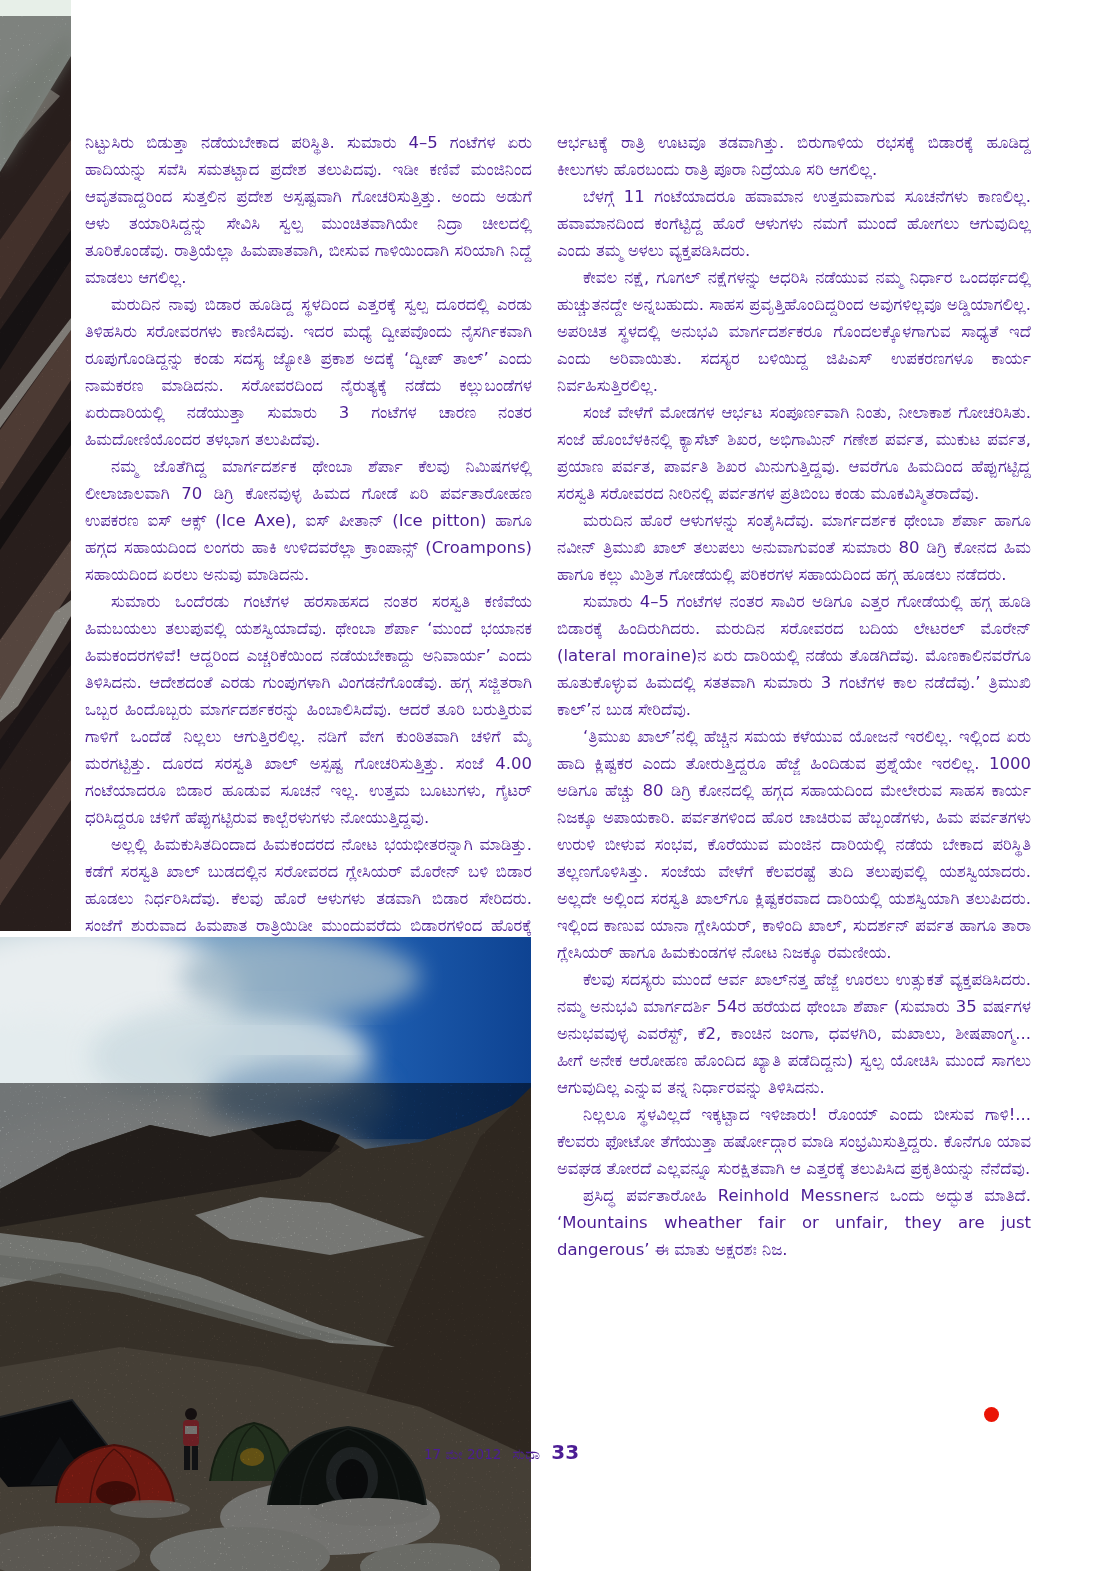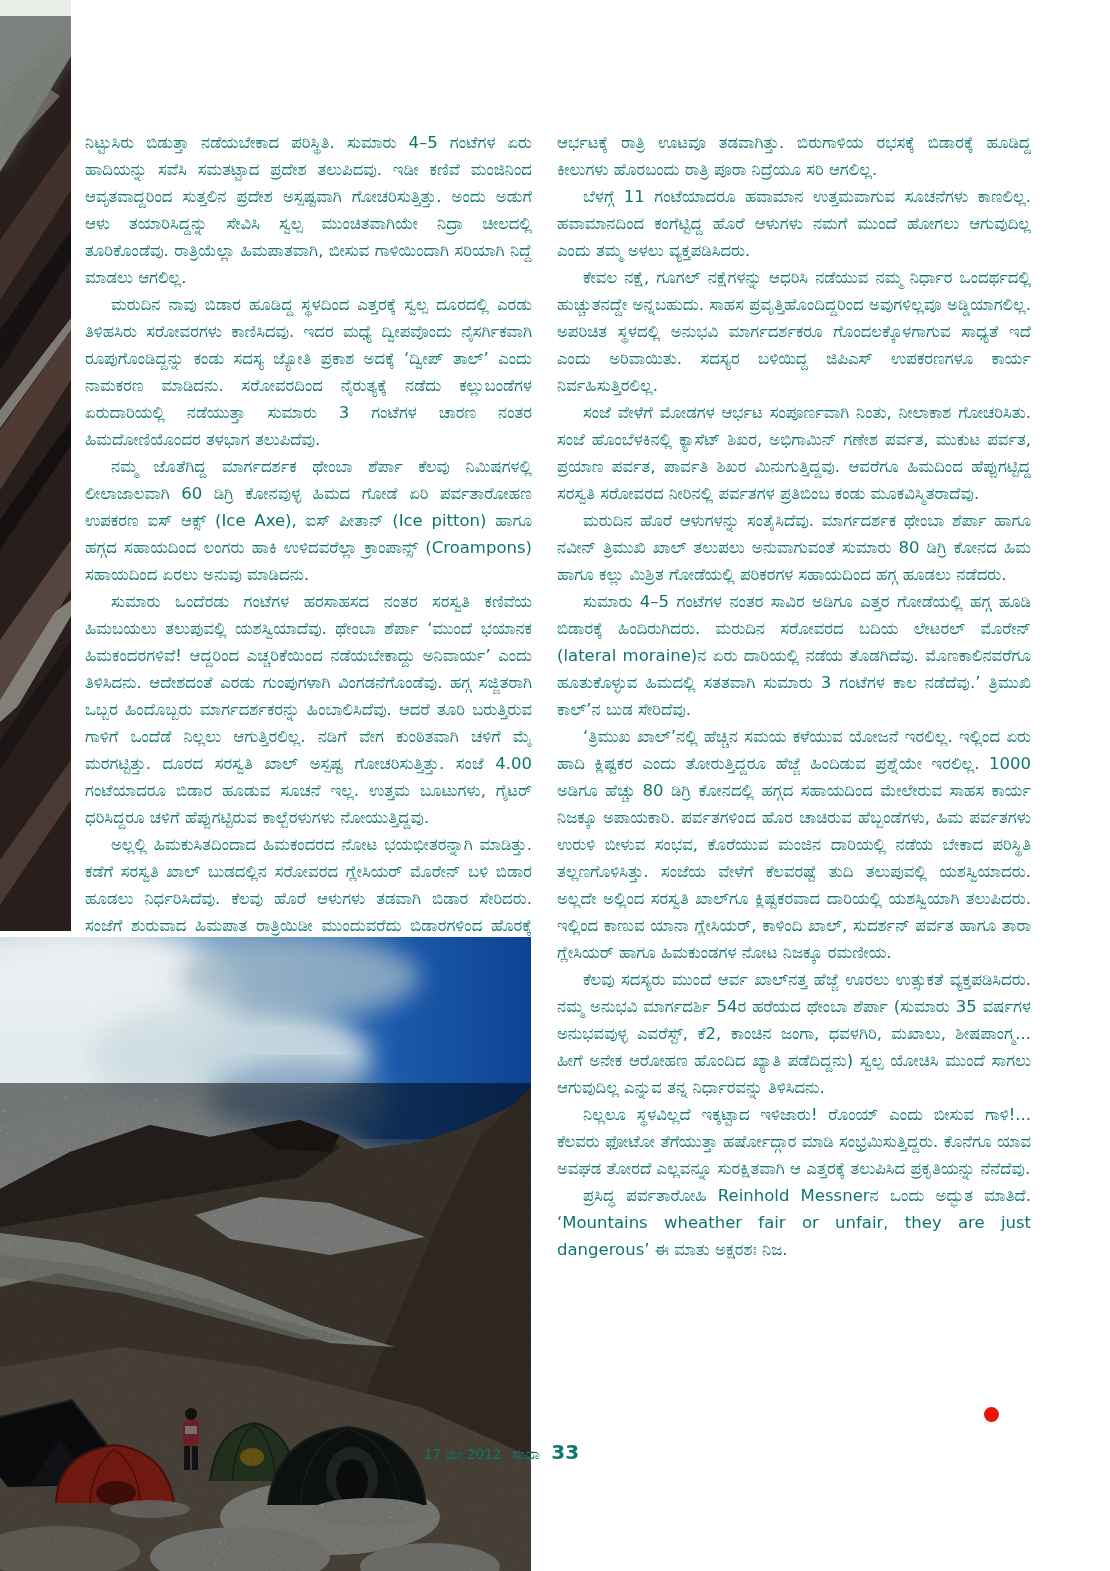--- a/index.html
+++ b/index.html
@@ -1,19 +1,19 @@
 <!DOCTYPE html>
 <html><head>
 <meta charset="utf-8">
 <style>
   html,body { margin:0; padding:0; background:#888; }
   .page {
     position:relative; width:1110px; height:1571px; margin:0 auto;
     background:#ffffff; overflow:hidden;
-    font-family:"DejaVu Sans", sans-serif; color:#0f766e;
+    font-family:"DejaVu Sans", sans-serif; color:#4c1d95;
   }
   .col { position:absolute; }
   .col p {
     margin:0; padding:0; text-align:justify;
     font-size:16.5px; line-height:27px; letter-spacing:0;
   }
   .col p.ind { text-indent:26px; }
   #col-left  { left:85px;  top:129px; width:447px; }
   #col-right { left:557px; top:129px; width:474px; }
 
@@ -65,21 +65,21 @@
     </g>
 
     <polygon points="0,0 71,0 71,56 0,172" fill="#e7efe8"></polygon>
     <polygon points="0,100 71,30 71,56 0,172" fill="#cfdccd" filter="url(#soft)" opacity="0.6"></polygon>
     <rect x="0" y="60" width="71" height="871" filter="url(#grain)" opacity="0.45"></rect>
   </svg>
 
   <div id="col-left" class="col">
     <p>ನಿಟ್ಟುಸಿರು ಬಿಡುತ್ತಾ ನಡೆಯಬೇಕಾದ ಪರಿಸ್ಥಿತಿ. ಸುಮಾರು 4–5 ಗಂಟೆಗಳ ಏರು ಹಾದಿಯನ್ನು ಸವೆಸಿ ಸಮತಟ್ಟಾದ ಪ್ರದೇಶ ತಲುಪಿದವು. ಇಡೀ ಕಣಿವೆ ಮಂಜಿನಿಂದ ಆವೃತವಾದ್ದರಿಂದ ಸುತ್ತಲಿನ ಪ್ರದೇಶ ಅಸ್ಪಷ್ಟವಾಗಿ ಗೋಚರಿಸುತ್ತಿತ್ತು. ಅಂದು ಅಡುಗೆ ಆಳು ತಯಾರಿಸಿದ್ದನ್ನು ಸೇವಿಸಿ ಸ್ವಲ್ಪ ಮುಂಚಿತವಾಗಿಯೇ ನಿದ್ರಾ ಚೀಲದಲ್ಲಿ ತೂರಿಕೊಂಡೆವು. ರಾತ್ರಿಯೆಲ್ಲಾ ಹಿಮಪಾತವಾಗಿ, ಬೀಸುವ ಗಾಳಿಯಿಂದಾಗಿ ಸರಿಯಾಗಿ ನಿದ್ದೆ ಮಾಡಲು ಆಗಲಿಲ್ಲ.</p>
     <p class="ind">ಮರುದಿನ ನಾವು ಬಿಡಾರ ಹೂಡಿದ್ದ ಸ್ಥಳದಿಂದ ಎತ್ತರಕ್ಕೆ ಸ್ವಲ್ಪ ದೂರದಲ್ಲಿ ಎರಡು ತಿಳಿಹಸಿರು ಸರೋವರಗಳು ಕಾಣಿಸಿದವು. ಇದರ ಮಧ್ಯೆ ದ್ವೀಪವೊಂದು ನೈಸರ್ಗಿಕವಾಗಿ ರೂಪುಗೊಂಡಿದ್ದನ್ನು ಕಂಡು ಸದಸ್ಯ ಜ್ಯೋತಿ ಪ್ರಕಾಶ ಅದಕ್ಕೆ ‘ದ್ವೀಪ್ ತಾಲ್’ ಎಂದು ನಾಮಕರಣ ಮಾಡಿದನು. ಸರೋವರದಿಂದ ನೈರುತ್ಯಕ್ಕೆ ನಡೆದು ಕಲ್ಲುಬಂಡೆಗಳ ಏರುದಾರಿಯಲ್ಲಿ ನಡೆಯುತ್ತಾ ಸುಮಾರು 3 ಗಂಟೆಗಳ ಚಾರಣ ನಂತರ ಹಿಮದೋಣಿಯೊಂದರ ತಳಭಾಗ ತಲುಪಿದೆವು.</p>
-    <p class="ind">ನಮ್ಮ ಜೊತೆಗಿದ್ದ ಮಾರ್ಗದರ್ಶಕ ಥೇಂಬಾ ಶೆರ್ಪಾ ಕೆಲವು ನಿಮಿಷಗಳಲ್ಲಿ ಲೀಲಾಜಾಲವಾಗಿ 60 ಡಿಗ್ರಿ ಕೋನವುಳ್ಳ ಹಿಮದ ಗೋಡೆ ಏರಿ ಪರ್ವತಾರೋಹಣ ಉಪಕರಣ ಐಸ್ ಆಕ್ಸ್ (Ice Axe), ಐಸ್ ಪೀತಾನ್ (Ice pitton) ಹಾಗೂ ಹಗ್ಗದ ಸಹಾಯದಿಂದ ಲಂಗರು ಹಾಕಿ ಉಳಿದವರೆಲ್ಲಾ ಕ್ರಾಂಪಾನ್ಸ್ (Croampons) ಸಹಾಯದಿಂದ ಏರಲು ಅನುವು ಮಾಡಿದನು.</p>
+    <p class="ind">ನಮ್ಮ ಜೊತೆಗಿದ್ದ ಮಾರ್ಗದರ್ಶಕ ಥೇಂಬಾ ಶೆರ್ಪಾ ಕೆಲವು ನಿಮಿಷಗಳಲ್ಲಿ ಲೀಲಾಜಾಲವಾಗಿ 70 ಡಿಗ್ರಿ ಕೋನವುಳ್ಳ ಹಿಮದ ಗೋಡೆ ಏರಿ ಪರ್ವತಾರೋಹಣ ಉಪಕರಣ ಐಸ್ ಆಕ್ಸ್ (Ice Axe), ಐಸ್ ಪೀತಾನ್ (Ice pitton) ಹಾಗೂ ಹಗ್ಗದ ಸಹಾಯದಿಂದ ಲಂಗರು ಹಾಕಿ ಉಳಿದವರೆಲ್ಲಾ ಕ್ರಾಂಪಾನ್ಸ್ (Croampons) ಸಹಾಯದಿಂದ ಏರಲು ಅನುವು ಮಾಡಿದನು.</p>
     <p class="ind">ಸುಮಾರು ಒಂದೆರಡು ಗಂಟೆಗಳ ಹರಸಾಹಸದ ನಂತರ ಸರಸ್ವತಿ ಕಣಿವೆಯ ಹಿಮಬಯಲು ತಲುಪುವಲ್ಲಿ ಯಶಸ್ವಿಯಾದೆವು. ಥೇಂಬಾ ಶೆರ್ಪಾ ‘ಮುಂದೆ ಭಯಾನಕ ಹಿಮಕಂದರಗಳಿವೆ! ಆದ್ದರಿಂದ ಎಚ್ಚರಿಕೆಯಿಂದ ನಡೆಯಬೇಕಾದ್ದು ಅನಿವಾರ್ಯ’ ಎಂದು ತಿಳಿಸಿದನು. ಆದೇಶದಂತೆ ಎರಡು ಗುಂಪುಗಳಾಗಿ ವಿಂಗಡನೆಗೊಂಡೆವು. ಹಗ್ಗ ಸಜ್ಜಿತರಾಗಿ ಒಬ್ಬರ ಹಿಂದೊಬ್ಬರು ಮಾರ್ಗದರ್ಶಕರನ್ನು ಹಿಂಬಾಲಿಸಿದೆವು. ಆದರೆ ತೂರಿ ಬರುತ್ತಿರುವ ಗಾಳಿಗೆ ಒಂದೆಡೆ ನಿಲ್ಲಲು ಆಗುತ್ತಿರಲಿಲ್ಲ. ನಡಿಗೆ ವೇಗ ಕುಂಠಿತವಾಗಿ ಚಳಿಗೆ ಮೈ ಮರಗಟ್ಟಿತ್ತು. ದೂರದ ಸರಸ್ವತಿ ಖಾಲ್ ಅಸ್ಪಷ್ಟ ಗೋಚರಿಸುತ್ತಿತ್ತು. ಸಂಜೆ 4.00 ಗಂಟೆಯಾದರೂ ಬಿಡಾರ ಹೂಡುವ ಸೂಚನೆ ಇಲ್ಲ. ಉತ್ತಮ ಬೂಟುಗಳು, ಗೈಟರ್ ಧರಿಸಿದ್ದರೂ ಚಳಿಗೆ ಹೆಪ್ಪುಗಟ್ಟಿರುವ ಕಾಲ್ಬೆರಳುಗಳು ನೋಯುತ್ತಿದ್ದವು.</p>
     <p class="ind">ಅಲ್ಲಲ್ಲಿ ಹಿಮಕುಸಿತದಿಂದಾದ ಹಿಮಕಂದರದ ನೋಟ ಭಯಭೀತರನ್ನಾಗಿ ಮಾಡಿತ್ತು. ಕಡೆಗೆ ಸರಸ್ವತಿ ಖಾಲ್ ಬುಡದಲ್ಲಿನ ಸರೋವರದ ಗ್ಲೇಸಿಯರ್ ಮೊರೇನ್ ಬಳಿ ಬಿಡಾರ ಹೂಡಲು ನಿರ್ಧರಿಸಿದೆವು. ಕೆಲವು ಹೊರೆ ಆಳುಗಳು ತಡವಾಗಿ ಬಿಡಾರ ಸೇರಿದರು. ಸಂಜೆಗೆ ಶುರುವಾದ ಹಿಮಪಾತ ರಾತ್ರಿಯಿಡೀ ಮುಂದುವರೆದು ಬಿಡಾರಗಳಿಂದ ಹೊರಕ್ಕೆ ಬಾರದಂತೆ ಆಯಿತು. ಗಾಳಿಯ</p>
   </div>
 
   <div id="col-right" class="col">
     <p>ಆರ್ಭಟಕ್ಕೆ ರಾತ್ರಿ ಊಟವೂ ತಡವಾಗಿತ್ತು. ಬಿರುಗಾಳಿಯ ರಭಸಕ್ಕೆ ಬಿಡಾರಕ್ಕೆ ಹೂಡಿದ್ದ ಕೀಲುಗಳು ಹೊರಬಂದು ರಾತ್ರಿ ಪೂರಾ ನಿದ್ರೆಯೂ ಸರಿ ಆಗಲಿಲ್ಲ.</p>
     <p class="ind">ಬೆಳಗ್ಗೆ 11 ಗಂಟೆಯಾದರೂ ಹವಾಮಾನ ಉತ್ತಮವಾಗುವ ಸೂಚನೆಗಳು ಕಾಣಲಿಲ್ಲ. ಹವಾಮಾನದಿಂದ ಕಂಗೆಟ್ಟಿದ್ದ ಹೊರೆ ಆಳುಗಳು ನಮಗೆ ಮುಂದೆ ಹೋಗಲು ಆಗುವುದಿಲ್ಲ ಎಂದು ತಮ್ಮ ಅಳಲು ವ್ಯಕ್ತಪಡಿಸಿದರು.</p>
     <p class="ind">ಕೇವಲ ನಕ್ಷೆ, ಗೂಗಲ್ ನಕ್ಷೆಗಳನ್ನು ಆಧರಿಸಿ ನಡೆಯುವ ನಮ್ಮ ನಿರ್ಧಾರ ಒಂದರ್ಥದಲ್ಲಿ ಹುಚ್ಚುತನದ್ದೇ ಅನ್ನಬಹುದು. ಸಾಹಸ ಪ್ರವೃತ್ತಿಹೊಂದಿದ್ದರಿಂದ ಅವುಗಳಿಲ್ಲವೂ ಅಡ್ಡಿಯಾಗಲಿಲ್ಲ. ಅಪರಿಚಿತ ಸ್ಥಳದಲ್ಲಿ ಅನುಭವಿ ಮಾರ್ಗದರ್ಶಕರೂ ಗೊಂದಲಕ್ಕೊಳಗಾಗುವ ಸಾಧ್ಯತೆ ಇದೆ ಎಂದು ಅರಿವಾಯಿತು. ಸದಸ್ಯರ ಬಳಿಯಿದ್ದ ಜಿಪಿಎಸ್ ಉಪಕರಣಗಳೂ ಕಾರ್ಯ ನಿರ್ವಹಿಸುತ್ತಿರಲಿಲ್ಲ.</p>
     <p class="ind">ಸಂಜೆ ವೇಳೆಗೆ ಮೋಡಗಳ ಆರ್ಭಟ ಸಂಪೂರ್ಣವಾಗಿ ನಿಂತು, ನೀಲಾಕಾಶ ಗೋಚರಿಸಿತು. ಸಂಜೆ ಹೊಂಬೆಳಕಿನಲ್ಲಿ ಕ್ಯಾಸೆಟ್ ಶಿಖರ, ಅಭಿಗಾಮಿನ್ ಗಣೇಶ ಪರ್ವತ, ಮುಕುಟ ಪರ್ವತ, ಪ್ರಯಾಣ ಪರ್ವತ, ಪಾರ್ವತಿ ಶಿಖರ ಮಿನುಗುತ್ತಿದ್ದವು. ಆವರೆಗೂ ಹಿಮದಿಂದ ಹೆಪ್ಪುಗಟ್ಟಿದ್ದ ಸರಸ್ವತಿ ಸರೋವರದ ನೀರಿನಲ್ಲಿ ಪರ್ವತಗಳ ಪ್ರತಿಬಿಂಬ ಕಂಡು ಮೂಕವಿಸ್ಮಿತರಾದೆವು.</p>
     <p class="ind">ಮರುದಿನ ಹೊರೆ ಆಳುಗಳನ್ನು ಸಂತೈಸಿದೆವು. ಮಾರ್ಗದರ್ಶಕ ಥೇಂಬಾ ಶೆರ್ಪಾ ಹಾಗೂ ನವೀನ್ ತ್ರಿಮುಖಿ ಖಾಲ್ ತಲುಪಲು ಅನುವಾಗುವಂತೆ ಸುಮಾರು 80 ಡಿಗ್ರಿ ಕೋನದ ಹಿಮ ಹಾಗೂ ಕಲ್ಲು ಮಿಶ್ರಿತ ಗೋಡೆಯಲ್ಲಿ ಪರಿಕರಗಳ ಸಹಾಯದಿಂದ ಹಗ್ಗ ಹೂಡಲು ನಡೆದರು.</p>

